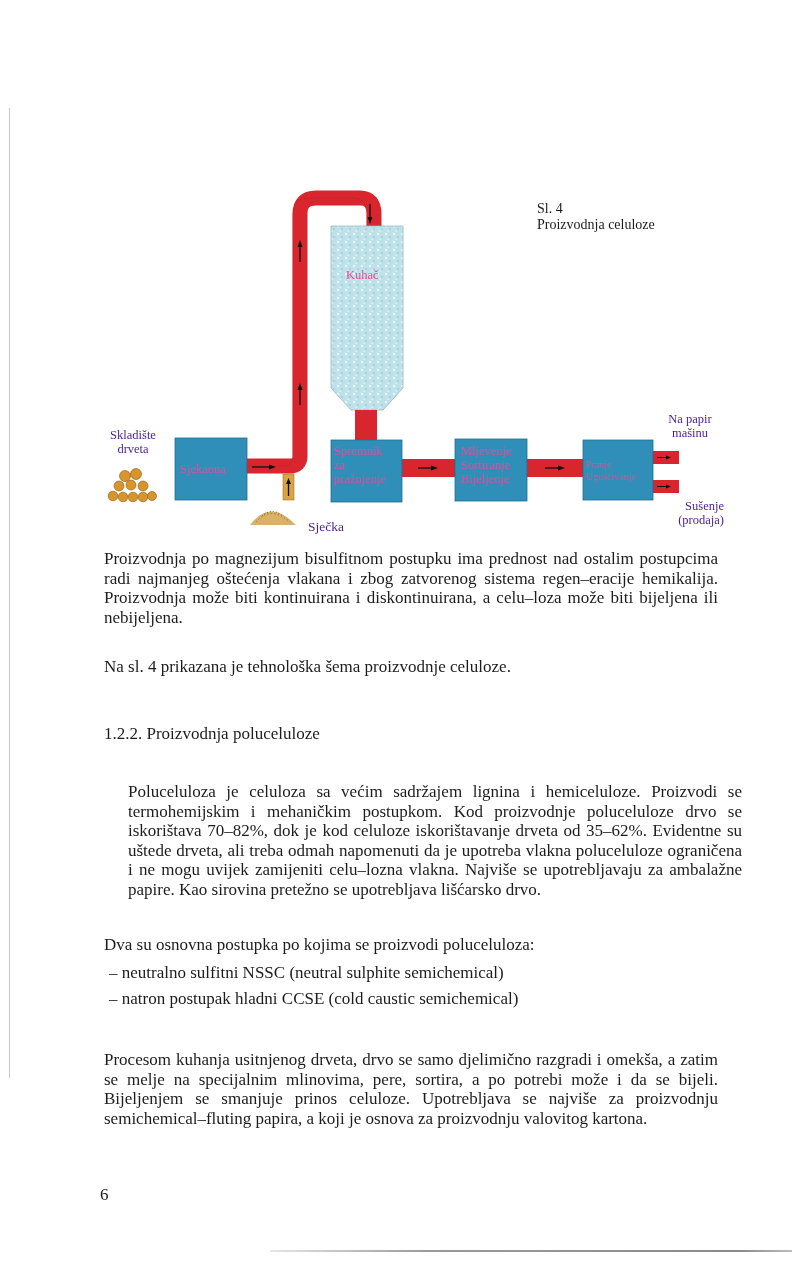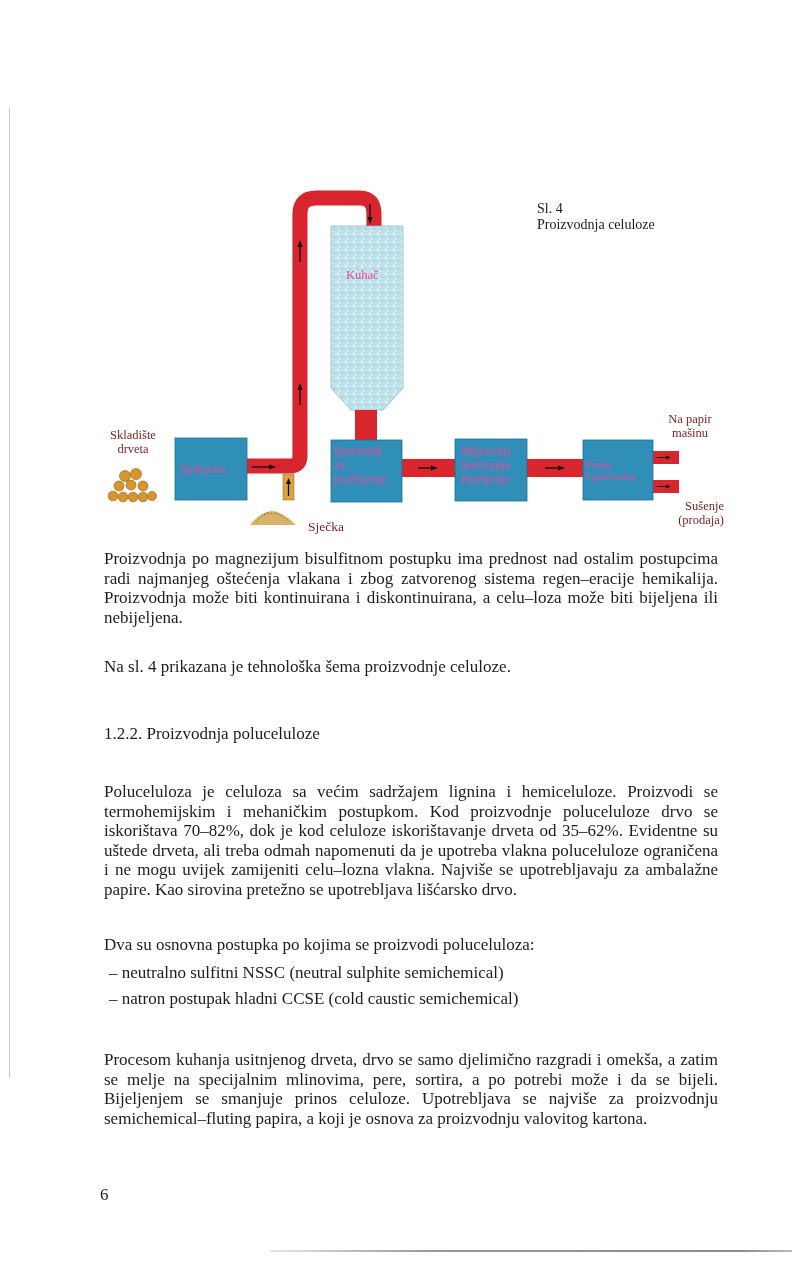--- a/index.html
+++ b/index.html
@@ -3,21 +3,21 @@
 <meta charset="utf-8">
 <style>
   html, body { margin:0; padding:0; background:#ffffff; }
   body { width:792px; height:1288px; position:relative; overflow:hidden;
          font-family:"Liberation Serif", "DejaVu Serif", serif; color:#1c1c1c; }
   .page-edge-left { position:absolute; left:9px; top:108px; width:1px; height:970px; background:#c8c8c8; }
   .page-edge-bottom { position:absolute; left:270px; top:1250px; width:522px; height:2px;
                       background:linear-gradient(90deg,#e6e6e6,#9a9a9a 30%,#8a8a8a 90%,#bdbdbd); }
   .figure { position:absolute; left:0; top:0; width:688px; height:540px; }
   .fig-caption { position:absolute; left:537px; top:201px; font-size:14px; line-height:16px; }
-  .lbl { position:absolute; font-size:12.5px; line-height:14px; color:#7f1d1d; }
+  .lbl { position:absolute; font-size:12.5px; line-height:14px; color:#4c1d95; }
   .box-lbl { position:absolute; font-size:12.5px; line-height:14px; color:#ec4899; }
   .text-block { position:absolute; left:104px; width:614px; font-size:17px; line-height:19.6px; text-align:justify; }
   .text-block p { margin:0; }
   .heading { position:absolute; left:104px; top:724px; font-size:17px; }
   .list-item { position:absolute; left:109px; font-size:17px; line-height:20px; }
   .page-number { position:absolute; left:100px; top:1185px; font-size:17px; }
 </style>
 </head>
 <body>
 
@@ -132,21 +132,21 @@
 
 <div class="text-block" style="top:549px;">
   <p style="text-indent:0;">Proizvodnja po magnezijum bisulfitnom postupku ima prednost nad ostalim postupcima radi najmanjeg oštećenja vlakana i zbog zatvorenog sistema regen–eracije hemikalija. Proizvodnja može biti kontinuirana i diskontinuirana, a celu–loza može biti bijeljena ili nebijeljena.</p>
 </div>
 <div class="text-block" style="top:624px;margin-top:33px;">
   <p>Na sl. 4 prikazana je tehnološka šema proizvodnje celuloze.</p>
 </div>
 
 <div class="heading">1.2.2. Proizvodnja poluceluloze</div>
 
-<div class="text-block" style="top:782px;">
+<div class="text-block" style="top:782px;margin-left:24px;">
   <p>Poluceluloza je celuloza sa većim sadržajem lignina i hemiceluloze. Proizvodi se termohemijskim i mehaničkim postupkom. Kod proizvodnje poluceluloze drvo se iskorištava 70–82%, dok je kod celuloze iskorištavanje drveta od 35–62%. Evidentne su uštede drveta, ali treba odmah napomenuti da je upotreba vlakna poluceluloze ograničena i ne mogu uvijek zamijeniti celu–lozna vlakna. Najviše se upotrebljavaju za ambalažne papire. Kao sirovina pretežno se upotrebljava  lišćarsko drvo.</p>
 </div>
 <div class="text-block" style="top:935px;">
   <p>Dva su osnovna postupka po kojima se proizvodi poluceluloza:</p>
 </div>
 <div class="list-item" style="top:963px;">– neutralno sulfitni NSSC (neutral sulphite semichemical)</div>
 <div class="list-item" style="top:989px;">– natron postupak hladni CCSE (cold caustic semichemical)</div>
 
 <div class="text-block" style="top:1050px;">
   <p>Procesom kuhanja usitnjenog drveta, drvo se samo djelimično razgradi i omekša, a zatim se melje na specijalnim mlinovima, pere, sortira, a po potrebi može i da se bijeli. Bijeljenjem se smanjuje prinos celuloze. Upotrebljava se najviše za proizvodnju semichemical–fluting papira, a koji je osnova za proizvodnju valovitog kartona.</p>

